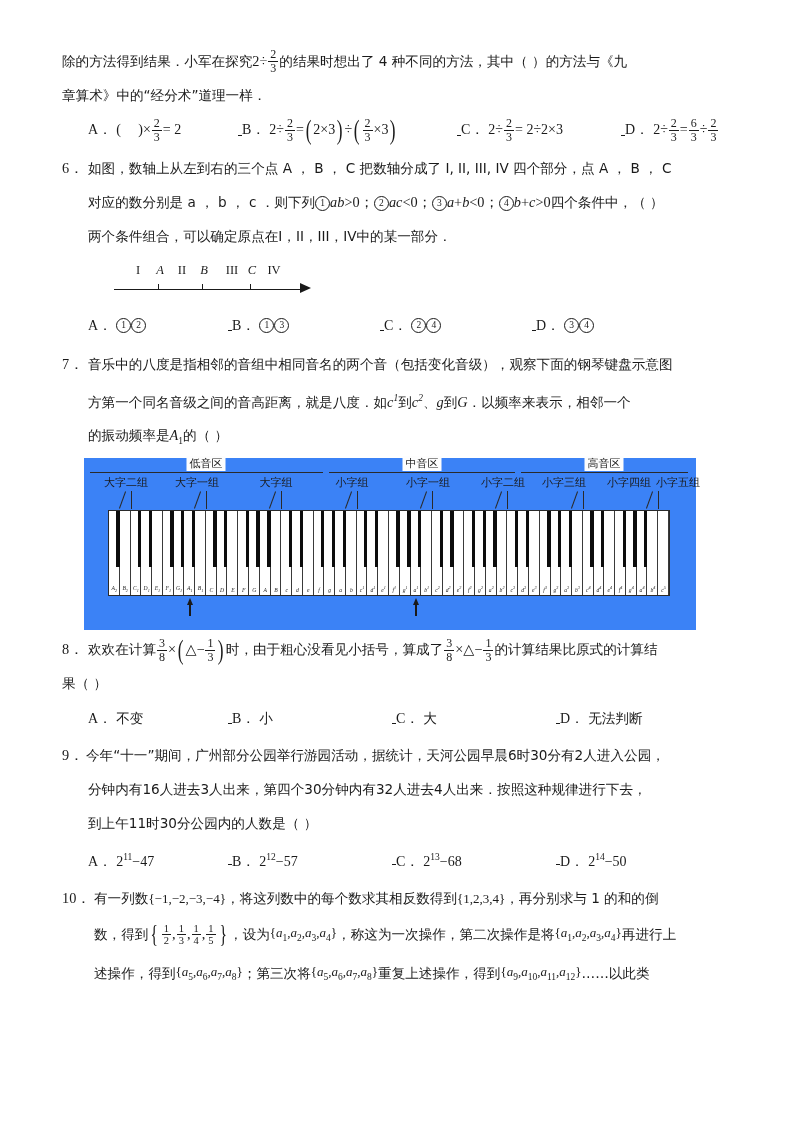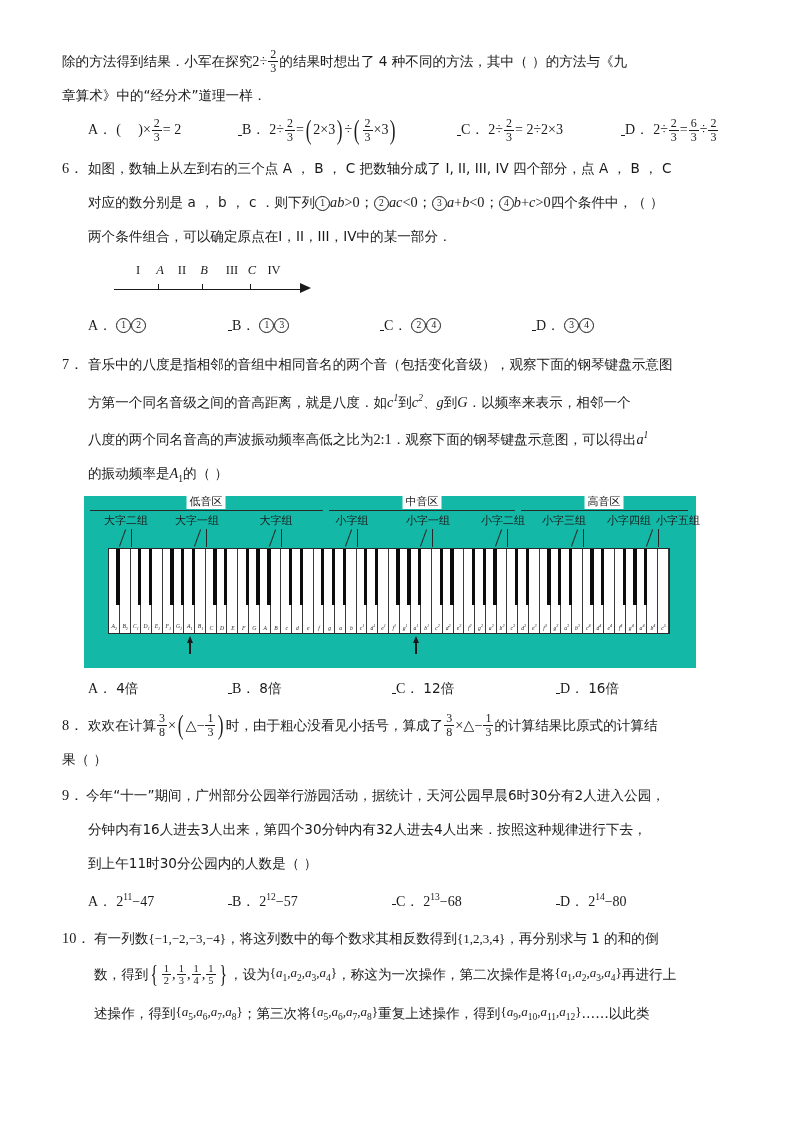--- a/index.html
+++ b/index.html
@@ -185,21 +185,21 @@
     transform: translateX(-50%);
   }
   .nl-lab.it { font-style: italic; }
 
   
   .piano-fig {
     position: relative;
     width: 612px;
     height: 172px;
     margin-left: 22px;
-    background: #14b8a6;
+    background: #3b82f6;
     text-decoration: underline;
   }
   .reg-bar {
     position: absolute;
     height: 0;
     border-top: 1.2px solid #2a2a2a;
     top: 14px;
   }
   .reg-txt {
     position: absolute;
@@ -381,23 +381,20 @@
     </div>
   </div>
 
   <div class="q" style="margin-top:4px;">
     <span class="q-num">7．</span>
     <div class="q-line indent">
       <span class="cn">音乐中的八度是指相邻的音组中相同音名的两个音（包括变化音级），观察下面的钢琴键盘示意图</span>
     </div>
     <div class="q-line indent">
       <span class="cn">方第一个同名音级之间的音高距离，就是八度．如</span><span class="mi">c</span><span class="sup">1</span><span class="cn">到</span><span class="mi">c</span><span class="sup">2</span><span class="cn">、</span><span class="mi">g</span><span class="cn">到</span><span class="mi">G</span><span class="cn">．以频率来表示，相邻一个</span>
-    </div>
-    <div class="q-line indent">
-      <span class="cn">八度的两个同名音高的声波振动频率高低之比为</span><span class="num">2:1</span><span class="cn">．观察下面的钢琴键盘示意图，可以得出</span><span class="mi">a</span><span class="sup">1</span>
     </div>
     <div class="q-line indent">
       <span class="cn">的振动频率是</span><span class="mi">A</span><span class="sub">1</span><span class="cn">的（  ）</span>
     </div>
 
     <div class="piano-fig" id="piano">
 
       <div class="reg-bar" style="left:6px;  width:233px;"></div>
       <div class="reg-txt" style="left:122px;">低音区</div>
       <div class="reg-bar" style="left:245px; width:186px;"></div>
@@ -574,43 +571,43 @@
           <div class="grp-line" style="left: 348.077px;"></div>
           <div class="grp-line" style="left: 339.077px; transform: rotate(20deg);"></div>
           <div class="grp-line" style="left: 423.462px;"></div>
           <div class="grp-line" style="left: 414.462px; transform: rotate(20deg);"></div>
           <div class="grp-line" style="left: 498.846px;"></div>
           <div class="grp-line" style="left: 489.846px; transform: rotate(20deg);"></div>
           <div class="grp-line" style="left: 574.231px;"></div>
           <div class="grp-line" style="left: 565.231px; transform: rotate(20deg);"></div>
         </div>
 
-    <div class="opts" style="margin-top:2px;">
-      <span class="opt" style="width:140px;">
-        <span class="opt-lbl">A．</span><span class="cn">4倍</span>
-      </span>
-      <span class="opt" style="width:160px;">
-        <span class="opt-lbl">B．</span><span class="cn">8倍</span>
-      </span>
-      <span class="opt" style="width:160px;">
-        <span class="opt-lbl">C．</span><span class="cn">12倍</span>
-      </span>
-      <span class="opt">
-        <span class="opt-lbl">D．</span><span class="cn">16倍</span>
-      </span>
-    </div>
   </div>
 
   <div class="q" style="margin-top:2px;">
     <span class="q-num">8．</span>
     <div class="q-line indent">
       <span class="cn">欢欢在计算</span><span class="frac"><span class="n">3</span><span class="d">8</span></span><span>×</span><span class="bigparen">(</span><span>△</span><span>−</span><span class="frac"><span class="n">1</span><span class="d">3</span></span><span class="bigparen">)</span><span class="cn">时，由于粗心没看见小括号，算成了</span><span class="frac"><span class="n">3</span><span class="d">8</span></span><span>×△−</span><span class="frac"><span class="n">1</span><span class="d">3</span></span><span class="cn">的计算结果比原式的计算结</span>
     </div>
     <div class="q-line" style="padding-left:0;">
       <span class="cn">果（    ）</span>
+    </div>
+    <div class="opts">
+      <span class="opt" style="width:140px;">
+        <span class="opt-lbl">A．</span><span class="cn">不变</span>
+      </span>
+      <span class="opt" style="width:160px;">
+        <span class="opt-lbl">B．</span><span class="cn">小</span>
+      </span>
+      <span class="opt" style="width:160px;">
+        <span class="opt-lbl">C．</span><span class="cn">大</span>
+      </span>
+      <span class="opt">
+        <span class="opt-lbl">D．</span><span class="cn">无法判断</span>
+      </span>
     </div>
   </div>
 
   <div class="q" style="margin-top:2px;">
     <span class="q-num">9．</span>
     <div class="q-line" style="padding-left:24px;">
       <span class="cn">今年“十一”期间，广州部分公园举行游园活动，据统计，天河公园早晨6时30分有2人进入公园，</span>
     </div>
     <div class="q-line indent">
       <span class="cn">分钟内有16人进去3人出来，第四个30分钟内有32人进去4人出来．按照这种规律进行下去，</span>
@@ -622,21 +619,21 @@
       <span class="opt" style="width:140px;">
         <span class="opt-lbl">A．</span><span>2</span><span class="supn">11</span><span>−47</span>
       </span>
       <span class="opt" style="width:160px;">
         <span class="opt-lbl">B．</span><span>2</span><span class="supn">12</span><span>−57</span>
       </span>
       <span class="opt" style="width:160px;">
         <span class="opt-lbl">C．</span><span>2</span><span class="supn">13</span><span>−68</span>
       </span>
       <span class="opt">
-        <span class="opt-lbl">D．</span><span>2</span><span class="supn">14</span><span>−80</span>
+        <span class="opt-lbl">D．</span><span>2</span><span class="supn">14</span><span>−50</span>
       </span>
     </div>
   </div>
 
   <div class="q" style="margin-top:2px;">
     <span class="q-num" style="width:32px;">10．</span>
     <div class="q-line" style="padding-left:32px;">
       <span class="cn">有一列数</span><span class="setb">{−1,−2,−3,−4}</span><span class="cn">，将这列数中的每个数求其相反数得到</span><span class="setb">{1,2,3,4}</span><span class="cn">，再分别求与 1 的和的倒</span>
     </div>
     <div class="q-line" style="padding-left:32px;">

